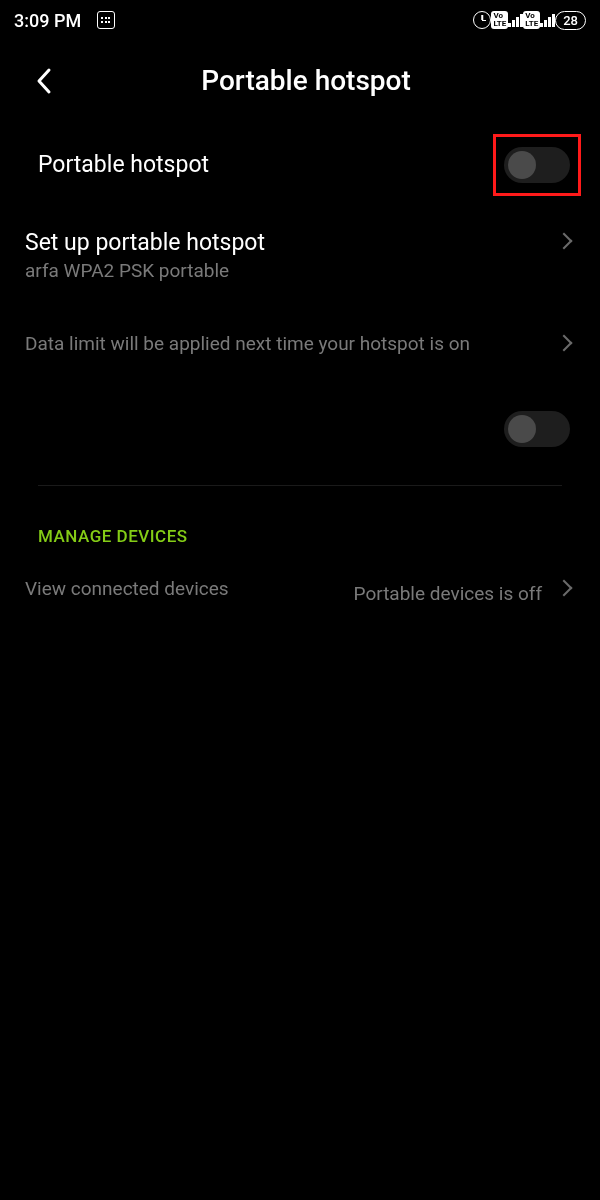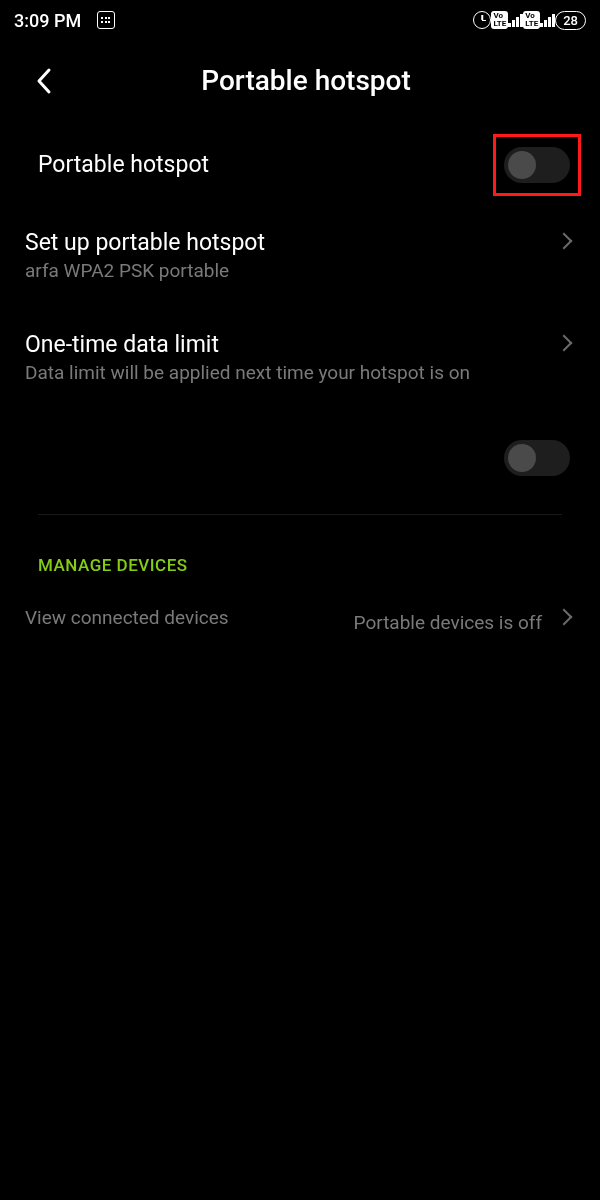--- a/index.html
+++ b/index.html
@@ -109,21 +109,20 @@
 <div class="row tall">
   <div class="row-text">
     <div class="row-title">Set up portable hotspot</div>
     <div class="row-sub">arfa WPA2 PSK portable</div>
   </div>
   <span class="chev"></span>
 </div>
 
 <div class="row tall">
   <div class="row-text">
-    <div class="row-title">One-time data limit</div>
     <div class="row-sub">Data limit will be applied next time your hotspot is on</div>
   </div>
   <span class="chev"></span>
 </div>
 
 <div class="row tall">
   <div class="row-text">
   </div>
   <div class="toggle">
     <div class="knob"></div>

